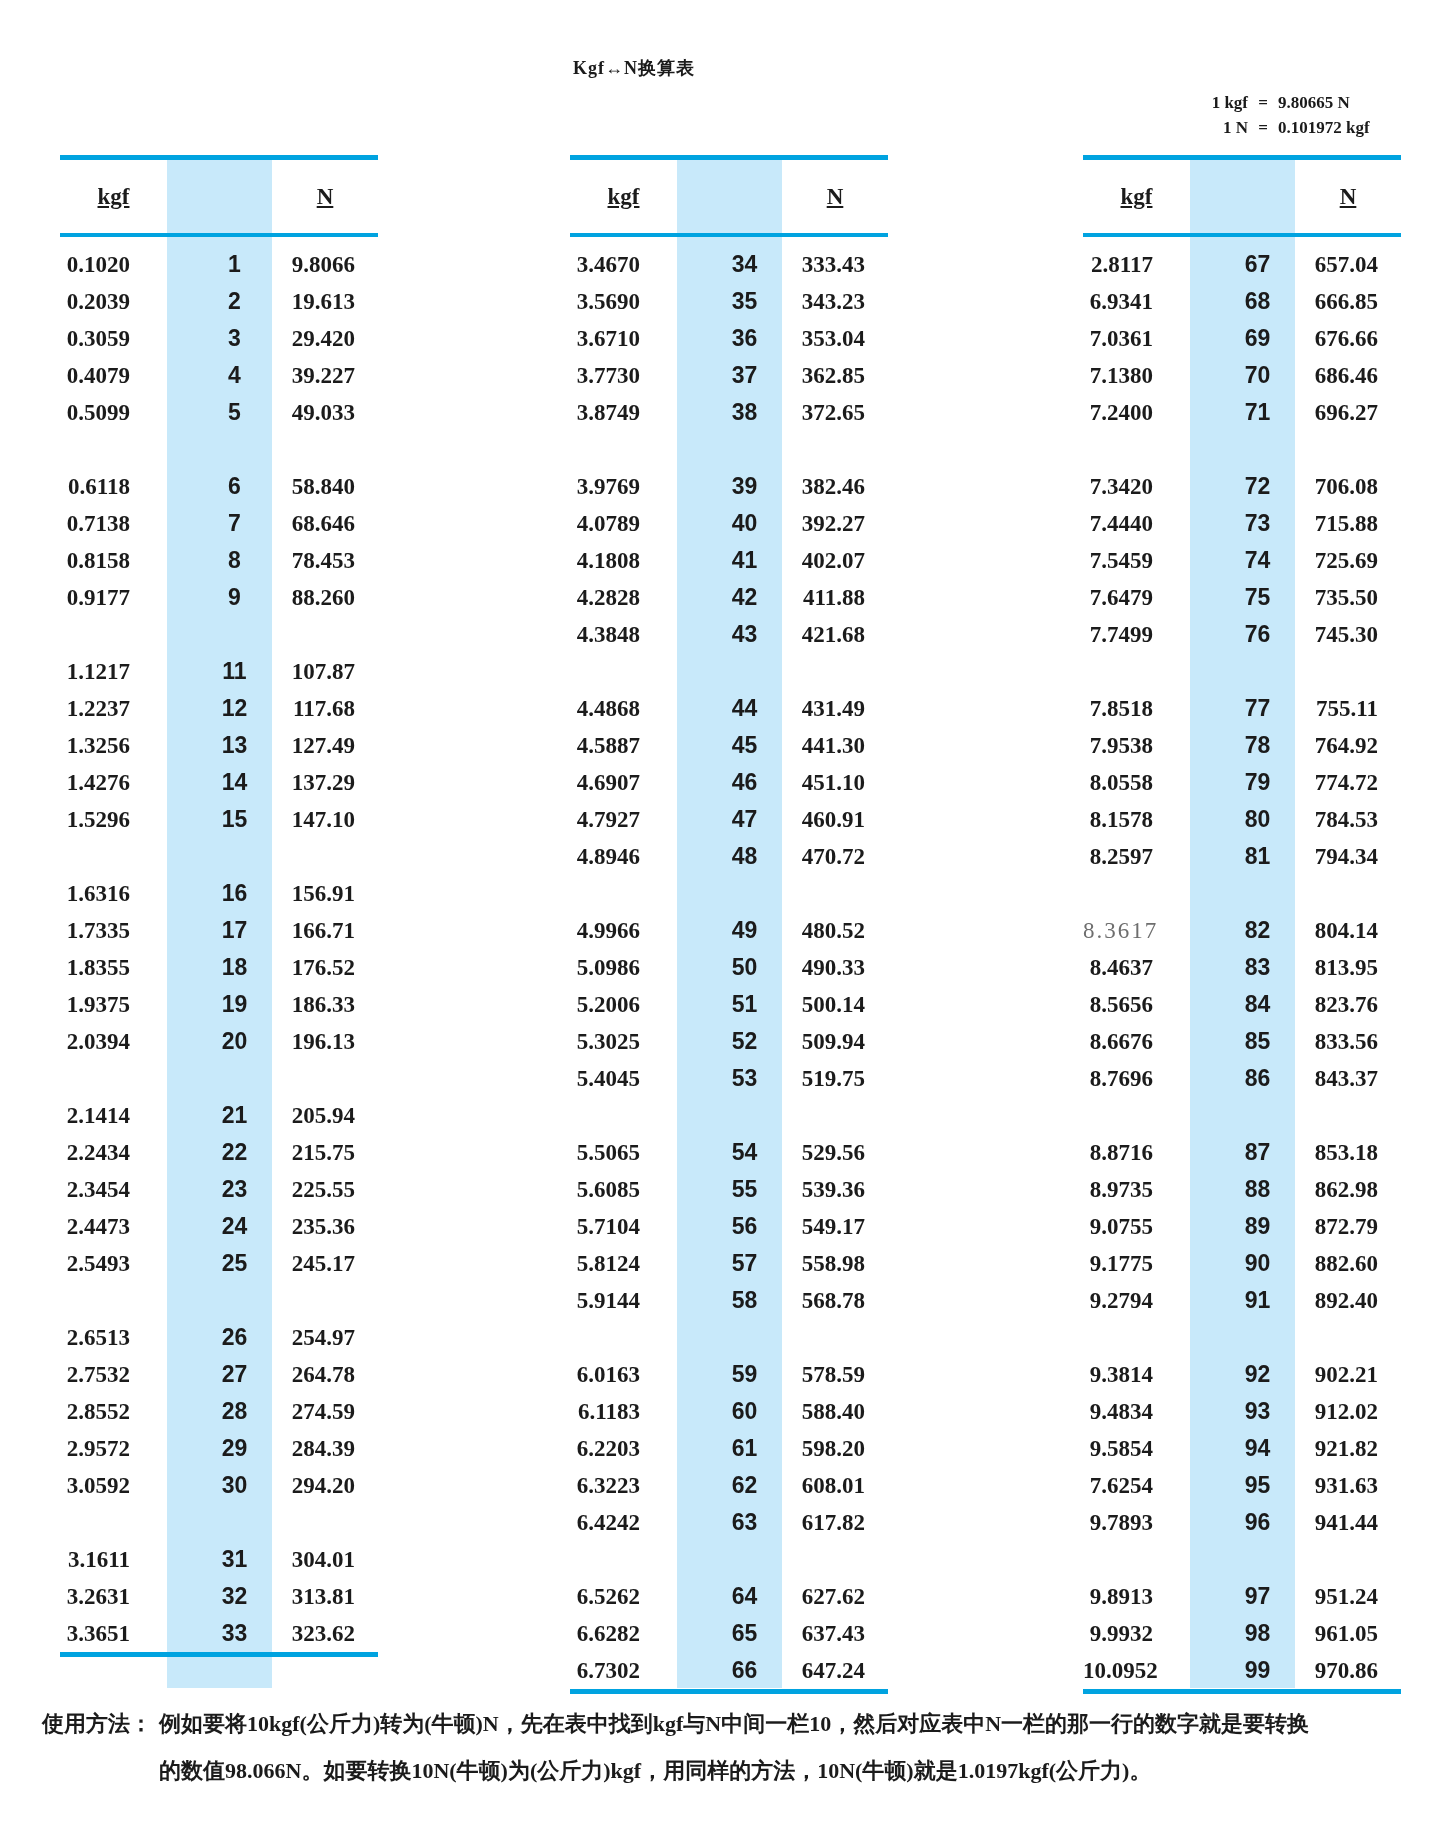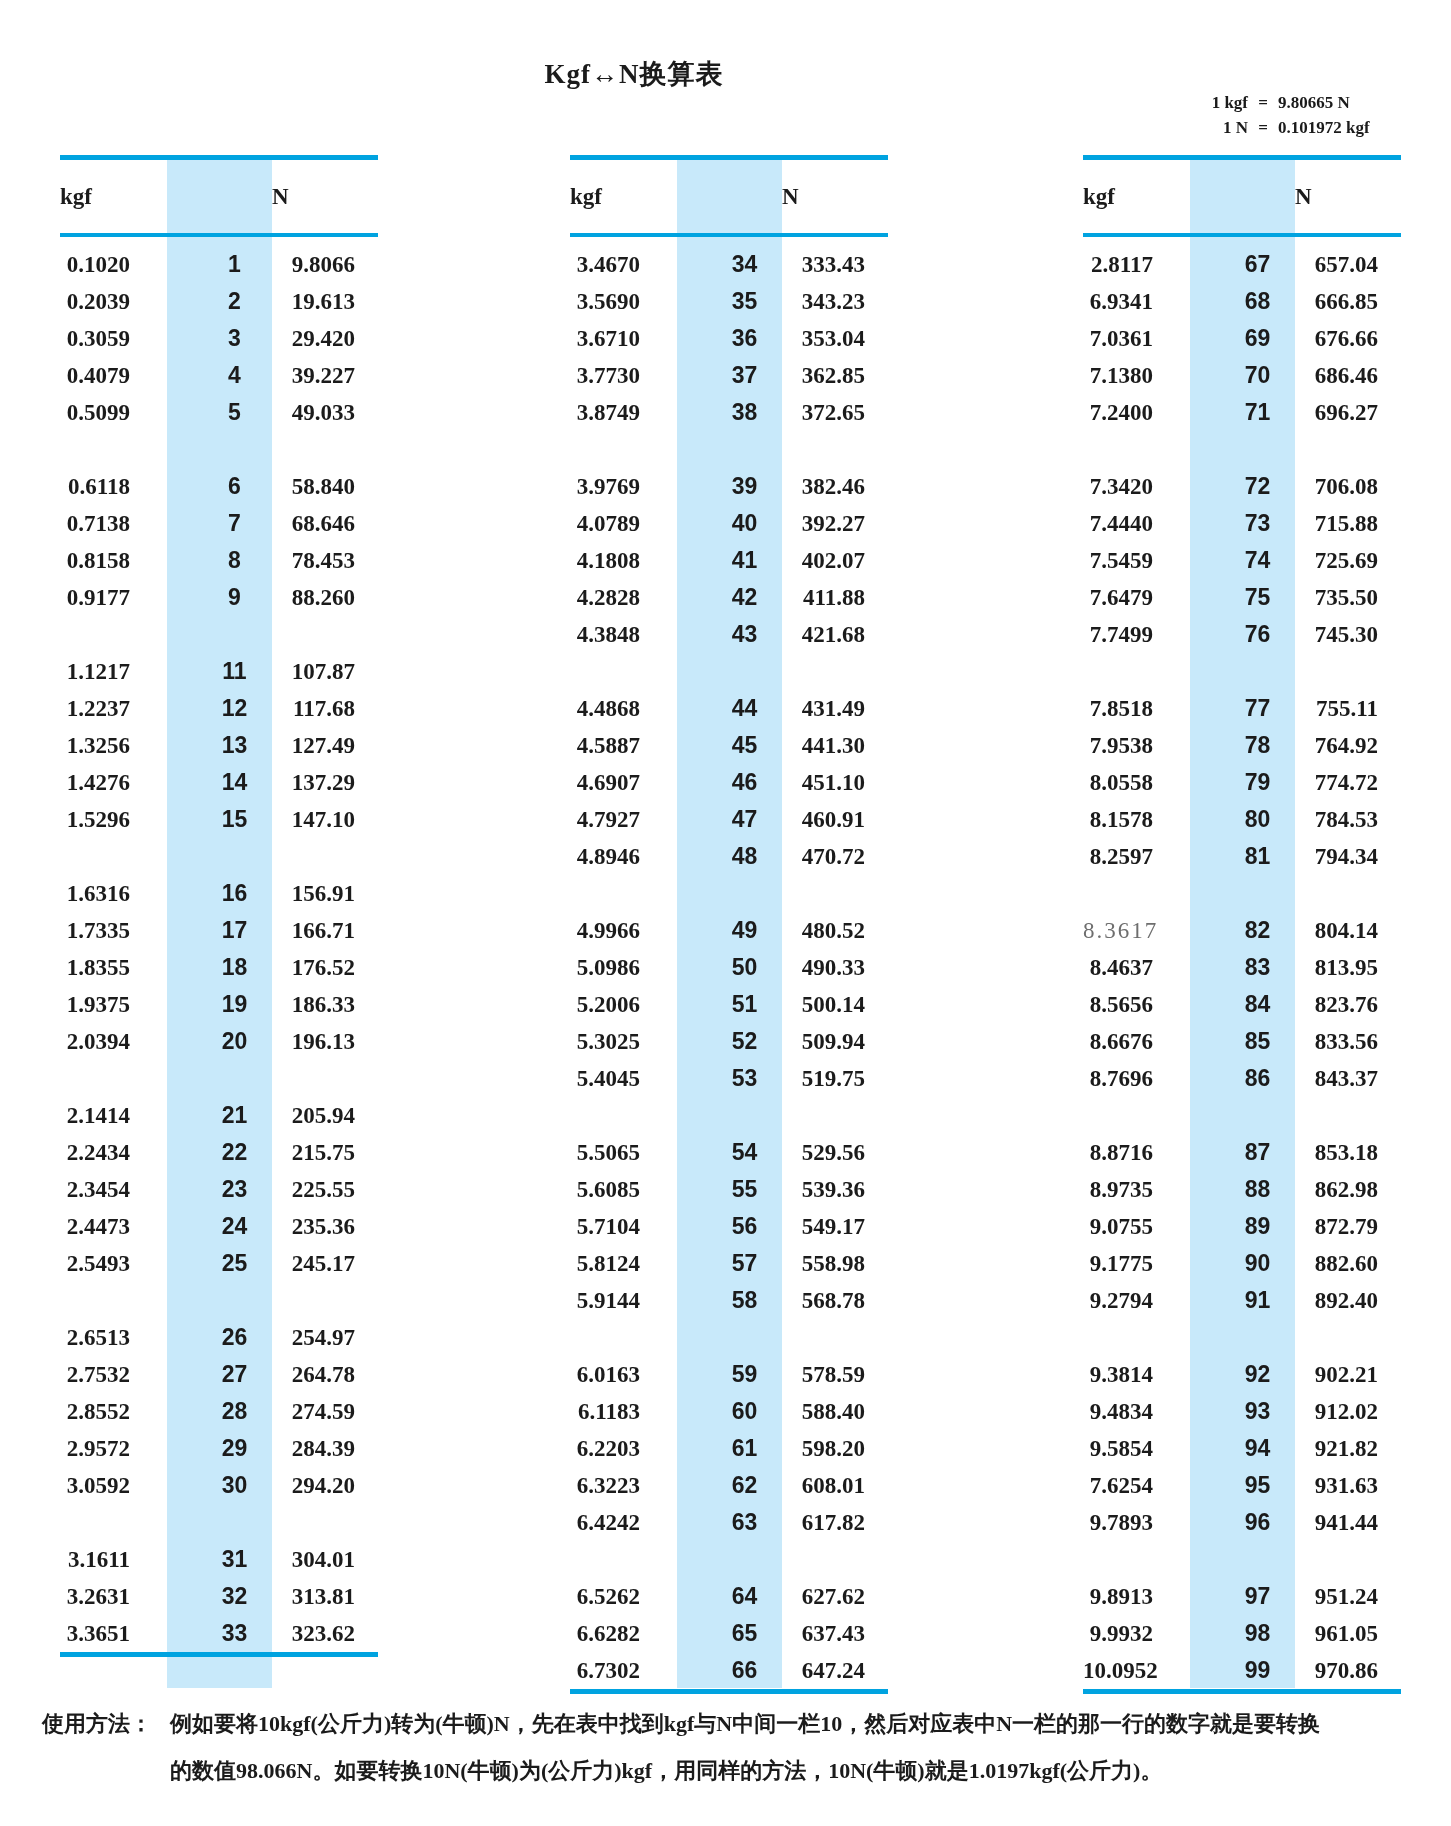--- a/index.html
+++ b/index.html
@@ -14,21 +14,21 @@
     width:1451px;height:1826px;
     background:#fff;
     color:var(--ink);
     font-family:"Liberation Serif","DejaVu Serif",serif;
     overflow:hidden;
   }
   
   .title{
     position:absolute;top:56px;left:634px;
     transform:translateX(-50%);
-    font-size:27px;font-weight:bold;white-space:nowrap;
+    font-size:18px;font-weight:bold;white-space:nowrap;
     letter-spacing:1px;
   }
   
   .conv-factors{
     position:absolute;top:90px;left:1186px;
     display:grid;grid-template-columns:62px 30px auto;
     font-size:17px;font-weight:bold;line-height:25px;
   }
   .conv-factors .lhs{text-align:right;white-space:nowrap;}
   .conv-factors .eq{text-align:center;}
@@ -47,21 +47,21 @@
   .rule{position:relative;z-index:1;background:var(--rule);}
   .rule.top,.rule.bottom{height:5px;}
   .rule.mid{height:4px;}
   .thead{
     position:relative;z-index:1;
     height:73px;
     display:grid;grid-template-columns:107px 105px 106px;
     align-items:center;
     font-size:23px;font-weight:bold;
   }
-  .thead .h{text-align:left;}
+  .thead .h{text-align:center;text-decoration:underline;}
   .tbody{position:relative;z-index:1;padding-top:9px;}
   .row{
     display:grid;grid-template-columns:107px 105px 106px;
     height:37px;line-height:37px;
     font-size:23px;font-weight:bold;
   }
   .c-kgf{text-align:right;padding-right:37px;}
   .c-num{
     text-align:center;padding-left:30px;
     font-family:"Liberation Sans","DejaVu Sans",sans-serif;
@@ -70,21 +70,21 @@
   .c-kgf.light{
     color:var(--light);font-weight:normal;letter-spacing:2px;
   }
   .spacer{height:37px;}
   
   .footer{
     position:absolute;top:1700px;left:42px;
     display:flex;align-items:flex-start;
     font-size:22px;font-weight:bold;line-height:47px;
   }
-  .footer .label{white-space:nowrap;margin-right:18px;}
+  .footer .label{white-space:nowrap;margin-right:7px;}
   .footer .lines{max-width:1290px;}
 </style>
 </head>
 <body>
 
 <div id="page">
 
   <div class="title">Kgf↔N换算表</div>
 
   <div class="conv-factors">

